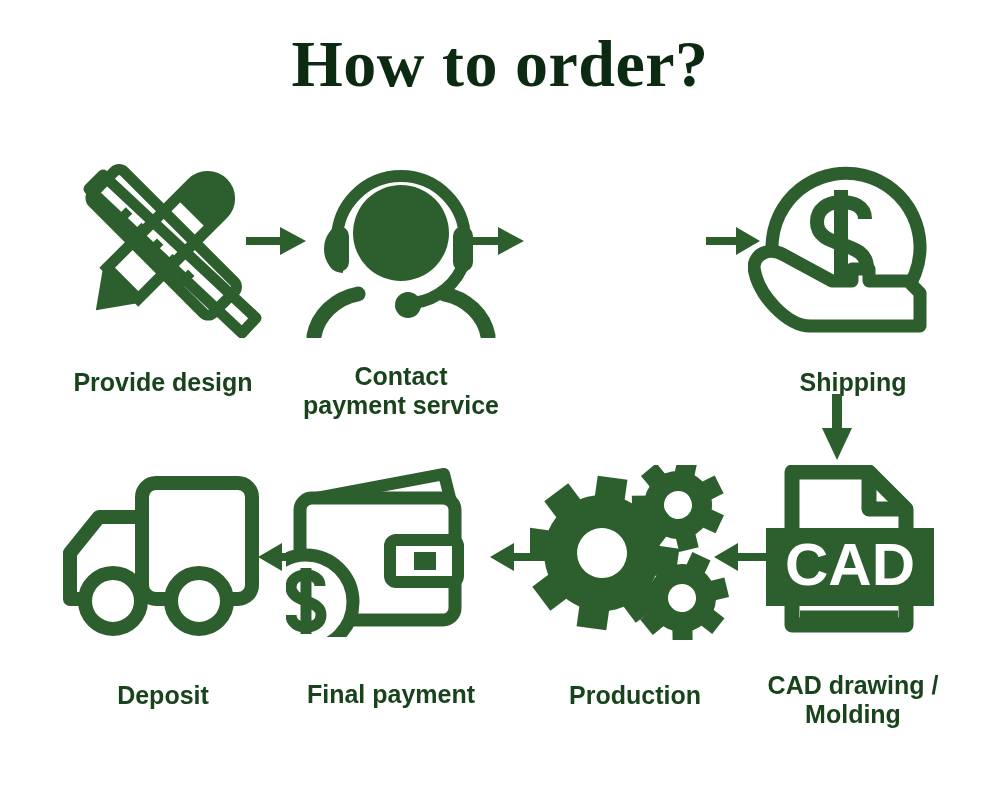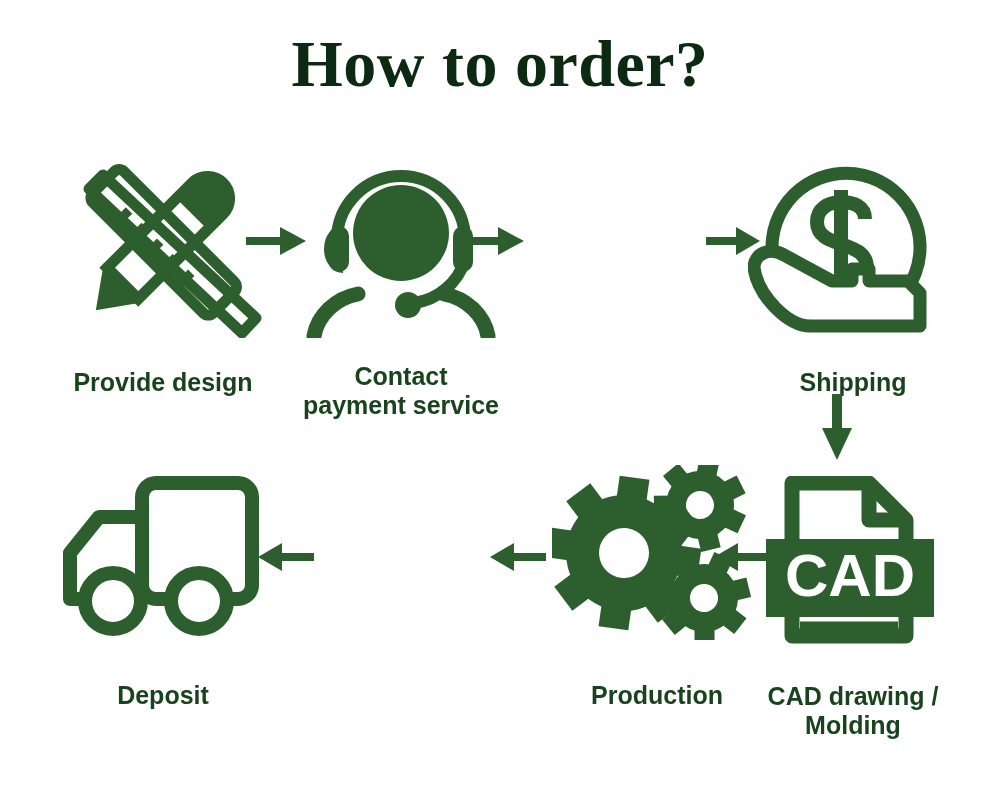--- a/index.html
+++ b/index.html
@@ -177,21 +177,21 @@
     </div>
     <div class="label" style="top:192px;">Shipping</div>
   </div>
 
   <div class="arrow" style="left:820px; top:394px;">
     <svg width="34" height="68" viewBox="0 0 34 68">
       <path d="M12 0 L22 0 L22 34 L32 34 L17 66 L2 34 L12 34 Z" fill="#2d5e2d"></path>
     </svg>
   </div>
 
-  <div class="step" style="left:748px; top:476px;">
+  <div class="step" style="left:748px; top:465px;">
     <div class="icon-box" style="height:175px;">
       <svg width="210" height="175" viewBox="0 0 210 175">
 
         <path d="M44 7 L121 7 L158 44 L158 160 L44 160 Z" fill="#ffffff" stroke="#2d5e2d" stroke-width="15" stroke-linejoin="round"></path>
         <path d="M121 7 L121 44 L158 44" fill="none" stroke="#2d5e2d" stroke-width="15" stroke-linejoin="round"></path>
 
         <rect x="18" y="63" width="168" height="78" fill="#2d5e2d"></rect>
         <text x="102" y="120" text-anchor="middle" font-family="Liberation Sans, sans-serif" font-size="60" font-weight="bold" fill="#ffffff">CAD</text>
 
         <line x1="52" y1="152" x2="150" y2="152" stroke="#2d5e2d" stroke-width="13"></line>
@@ -200,21 +200,21 @@
     <div class="label" style="top:178px;">CAD drawing /
 Molding</div>
   </div>
 
   <div class="arrow" style="left:712px; top:540px;">
     <svg width="58" height="34" viewBox="0 0 58 34">
       <path d="M58 13 L26 13 L26 3 L2 17 L26 31 L26 21 L58 21 Z" fill="#2d5e2d"></path>
     </svg>
   </div>
 
-  <div class="step" style="left:552px; top:465px;">
+  <div class="step" style="left:530px; top:465px;">
     <div class="icon-box" style="height:175px;">
       <svg width="210" height="175" viewBox="0 0 210 175">
         <defs>
 
           <g id="gearBig">
             <g fill="#2d5e2d">
               <circle cx="0" cy="0" r="58"></circle>
               <g>
                 <rect x="-15" y="-76" width="30" height="30"></rect>
                 <rect x="-15" y="46" width="30" height="30"></rect>
@@ -266,20 +266,41 @@
     </div>
     <div class="label" style="top:188px;">Production</div>
   </div>
 
   <div class="arrow" style="left:488px; top:540px;">
     <svg width="58" height="34" viewBox="0 0 58 34">
       <path d="M58 13 L26 13 L26 3 L2 17 L26 31 L26 21 L58 21 Z" fill="#2d5e2d"></path>
     </svg>
   </div>
 
+  <div class="step" style="left:286px; top:462px;">
+    <div class="icon-box" style="height:175px;">
+      <svg width="210" height="175" viewBox="0 0 210 175">
+
+        <path d="M20 38 L158 12 L166 44" fill="none" stroke="#2d5e2d" stroke-width="12" stroke-linejoin="round" stroke-linecap="round"></path>
+
+        <rect x="14" y="36" width="155" height="122" rx="12" fill="#ffffff" stroke="#2d5e2d" stroke-width="13"></rect>
+
+        <rect x="104" y="78" width="68" height="42" rx="6" fill="#ffffff" stroke="#2d5e2d" stroke-width="12"></rect>
+        <rect x="128" y="90" width="22" height="18" fill="#2d5e2d"></rect>
+
+        <circle cx="20" cy="140" r="47" fill="#ffffff" stroke="#2d5e2d" stroke-width="13"></circle>
+        <g fill="none" stroke="#2d5e2d" stroke-width="11" stroke-linecap="butt">
+          <path d="M34 124 C34 116 27 113 20 113 C12 113 5 117 5 125 C5 133 12 136 20 139
+                   C28 142 35 145 35 153 C35 161 28 165 20 165 C12 165 5 161 5 153"></path>
+          <line x1="20" y1="106" x2="20" y2="172"></line>
+        </g>
+      </svg>
+    </div>
+    <div class="label" style="top:190px;">Final payment</div>
+  </div>
 
   <div class="arrow" style="left:256px; top:540px;">
     <svg width="58" height="34" viewBox="0 0 58 34">
       <path d="M58 13 L26 13 L26 3 L2 17 L26 31 L26 21 L58 21 Z" fill="#2d5e2d"></path>
     </svg>
   </div>
 
   <div class="step" style="left:58px; top:465px;">
     <div class="icon-box" style="height:175px;">
       <svg width="210" height="175" viewBox="0 0 210 175">

